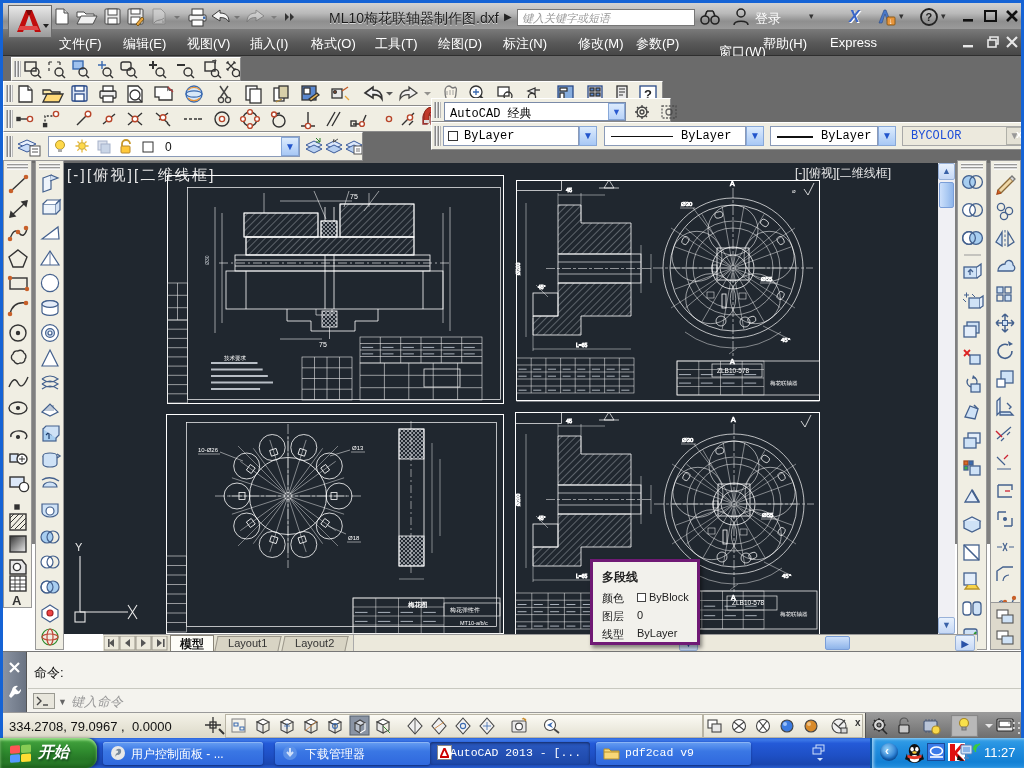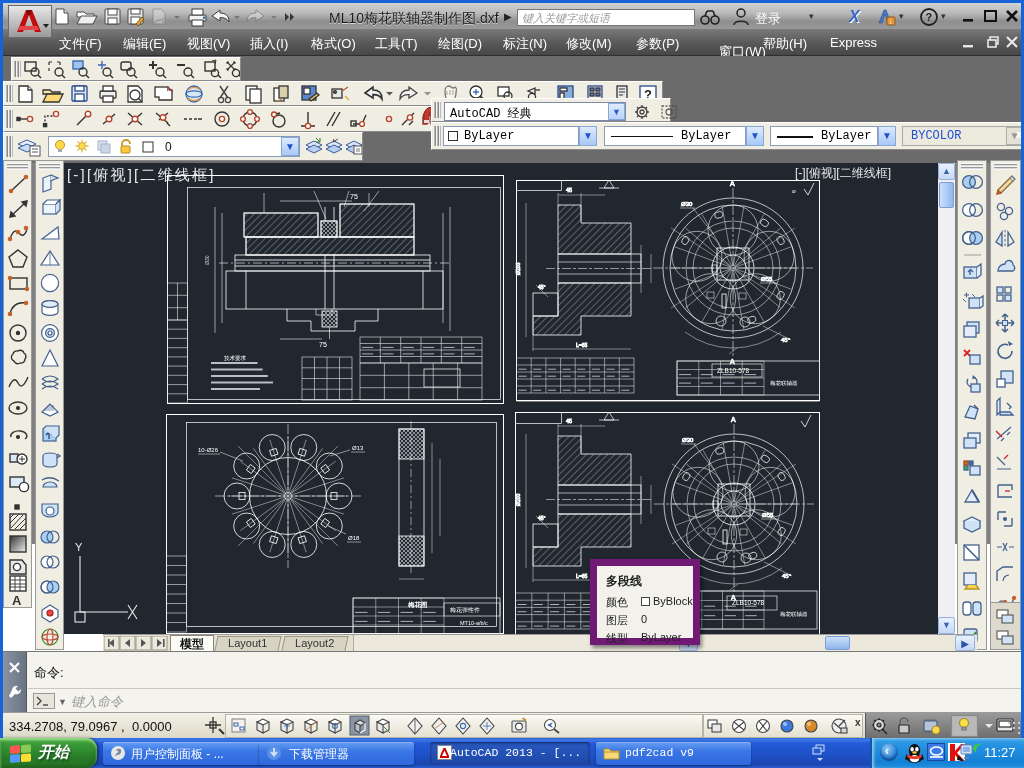--- a/index.html
+++ b/index.html
@@ -169,21 +169,21 @@
   </div>
   <div id="menubar" class="abs">
     <div class="menuitem" style="left:56px;">文件(F)</div>
     <div class="menuitem" style="left:120px;">编辑(E)</div>
     <div class="menuitem" style="left:184px;">视图(V)</div>
     <div class="menuitem" style="left:247px;">插入(I)</div>
     <div class="menuitem" style="left:308px;">格式(O)</div>
     <div class="menuitem" style="left:372px;">工具(T)</div>
     <div class="menuitem" style="left:435px;">绘图(D)</div>
     <div class="menuitem" style="left:500px;">标注(N)</div>
-    <div class="menuitem" style="left:563px;">修改(M)</div>
+    <div class="menuitem" style="left:575px;">修改(M)</div>
     <div class="menuitem" style="left:633px;">参数(P)</div>
     <div class="menuitem" style="left:716px;margin-top:8px;">窗口(W)</div>
     <div class="menuitem" style="left:760px;">帮助(H)</div>
     <div class="menuitem" style="left:827px;">Express</div>
 
     <svg class="abs" style="left:958px;top:4px;" width="60" height="18" viewBox="0 0 60 18">
       <rect x="2" y="12" width="10" height="2.4" fill="#e8e8e8"></rect>
       <g fill="none" stroke="#e8e8e8" stroke-width="1.6">
           <rect x="27" y="7" width="8" height="7"></rect>
           <path d="M29 7 V4 h8 v7 h-2"></path>
@@ -1321,21 +1321,21 @@
 <text x="11" y="388" font-size="11" fill="#e8e8e8">Y</text>
 </svg>
 </div>
   <div id="vsb" class="abs">
     <div class="sbtn" style="left:0;top:0;">▲</div>
     <div class="abs" style="left:1px;top:19px;width:15px;height:26px;background:linear-gradient(90deg,#cde0fb,#a8c8f2 60%,#8eb4ea);border:1px solid #7a9ed8;border-radius:2px;"></div>
     <div class="sbtn" style="left:0;top:454px;">▼</div>
   </div>
   <div class="abs" style="left:938px;top:634px;width:17px;height:17px;background:#ece9dc;"></div>
 
-  <div class="abs" style="left:590px;top:559px;width:110px;height:86px;background:#f2f1ec;border:7px solid #701a75;box-shadow:2px 3px 4px rgba(0,0,0,0.45);z-index:30;font-size:11px;color:#222;">
+  <div class="abs" style="left:590px;top:559px;width:110px;height:86px;background:#f2f1ec;border:3px solid #701a75;box-shadow:2px 3px 4px rgba(0,0,0,0.45);z-index:30;font-size:11px;color:#222;">
     <div class="abs" style="left:9px;top:7px;font-weight:bold;font-size:12px;">多段线</div>
     <div class="abs" style="left:9px;top:29px;">颜色</div>
     <div class="abs" style="left:44px;top:31px;width:9px;height:9px;background:#fff;border:1px solid #444;"></div>
     <div class="abs" style="left:56px;top:29px;">ByBlock</div>
     <div class="abs" style="left:9px;top:47px;">图层</div>
     <div class="abs" style="left:44px;top:47px;">0</div>
     <div class="abs" style="left:9px;top:65px;">线型</div>
     <div class="abs" style="left:44px;top:65px;">ByLayer</div>
   </div>
   <div id="rbar1" class="sidebar" style="left:957px;top:160px;width:30px;height:490px;">
@@ -1734,21 +1734,21 @@
       <div class="abs" style="left:38px;top:4px;color:#fff;font-size:15.5px;font-weight:bold;font-style:italic;text-shadow:1px 2px 2px #1a5020;">开始</div>
     </div>
 
     <div class="taskbtn" style="left:103px;width:160px;">
       <svg class="abs" style="left:7px;top:3px;" width="16" height="16" viewBox="0 0 16 16">
           <circle cx="8" cy="8" r="7" fill="#e8e8e8"></circle>
           <path d="M10.5 4 a4 4 0 0 0 -5 2 c2 -1 3 0 2.5 1.5 a4 4 0 0 0 -2.5 4.5 c0.5 -2 2 -2.5 3 -2 a4 4 0 0 0 2 -6z" fill="#7a8a9a"></path>
         </svg>
       <div class="abs" style="left:28px;top:4px;">用户控制面板 - ...</div>
     </div>
-    <div class="taskbtn" style="left:259px;width:155px;">
+    <div class="taskbtn" style="left:275px;width:155px;">
       <svg class="abs" style="left:7px;top:3px;" width="16" height="16" viewBox="0 0 16 16">
           <circle cx="8" cy="8" r="7" fill="#5a90e8"></circle>
           <path d="M8 3 v7 M5 7 l3 3.5 3 -3.5" stroke="#cfe0fa" stroke-width="2" fill="none"></path>
         </svg>
       <div class="abs" style="left:30px;top:4px;">下载管理器</div>
     </div>
     <div class="taskbtn" style="left:430px;width:160px;background:linear-gradient(#2a59c0,#1d47a8);box-shadow:inset 0 1px 3px #11265e;">
       <div class="abs" style="left:7px;top:3px;width:15px;height:15px;background:#fff;border:1px solid #888;">
         <svg width="13" height="13" viewBox="0 0 13 13">
             <path d="M2 10 L5.5 2 h2 L11 10 h-2 L6.5 4.5 4 10z" fill="#c00"></path>

